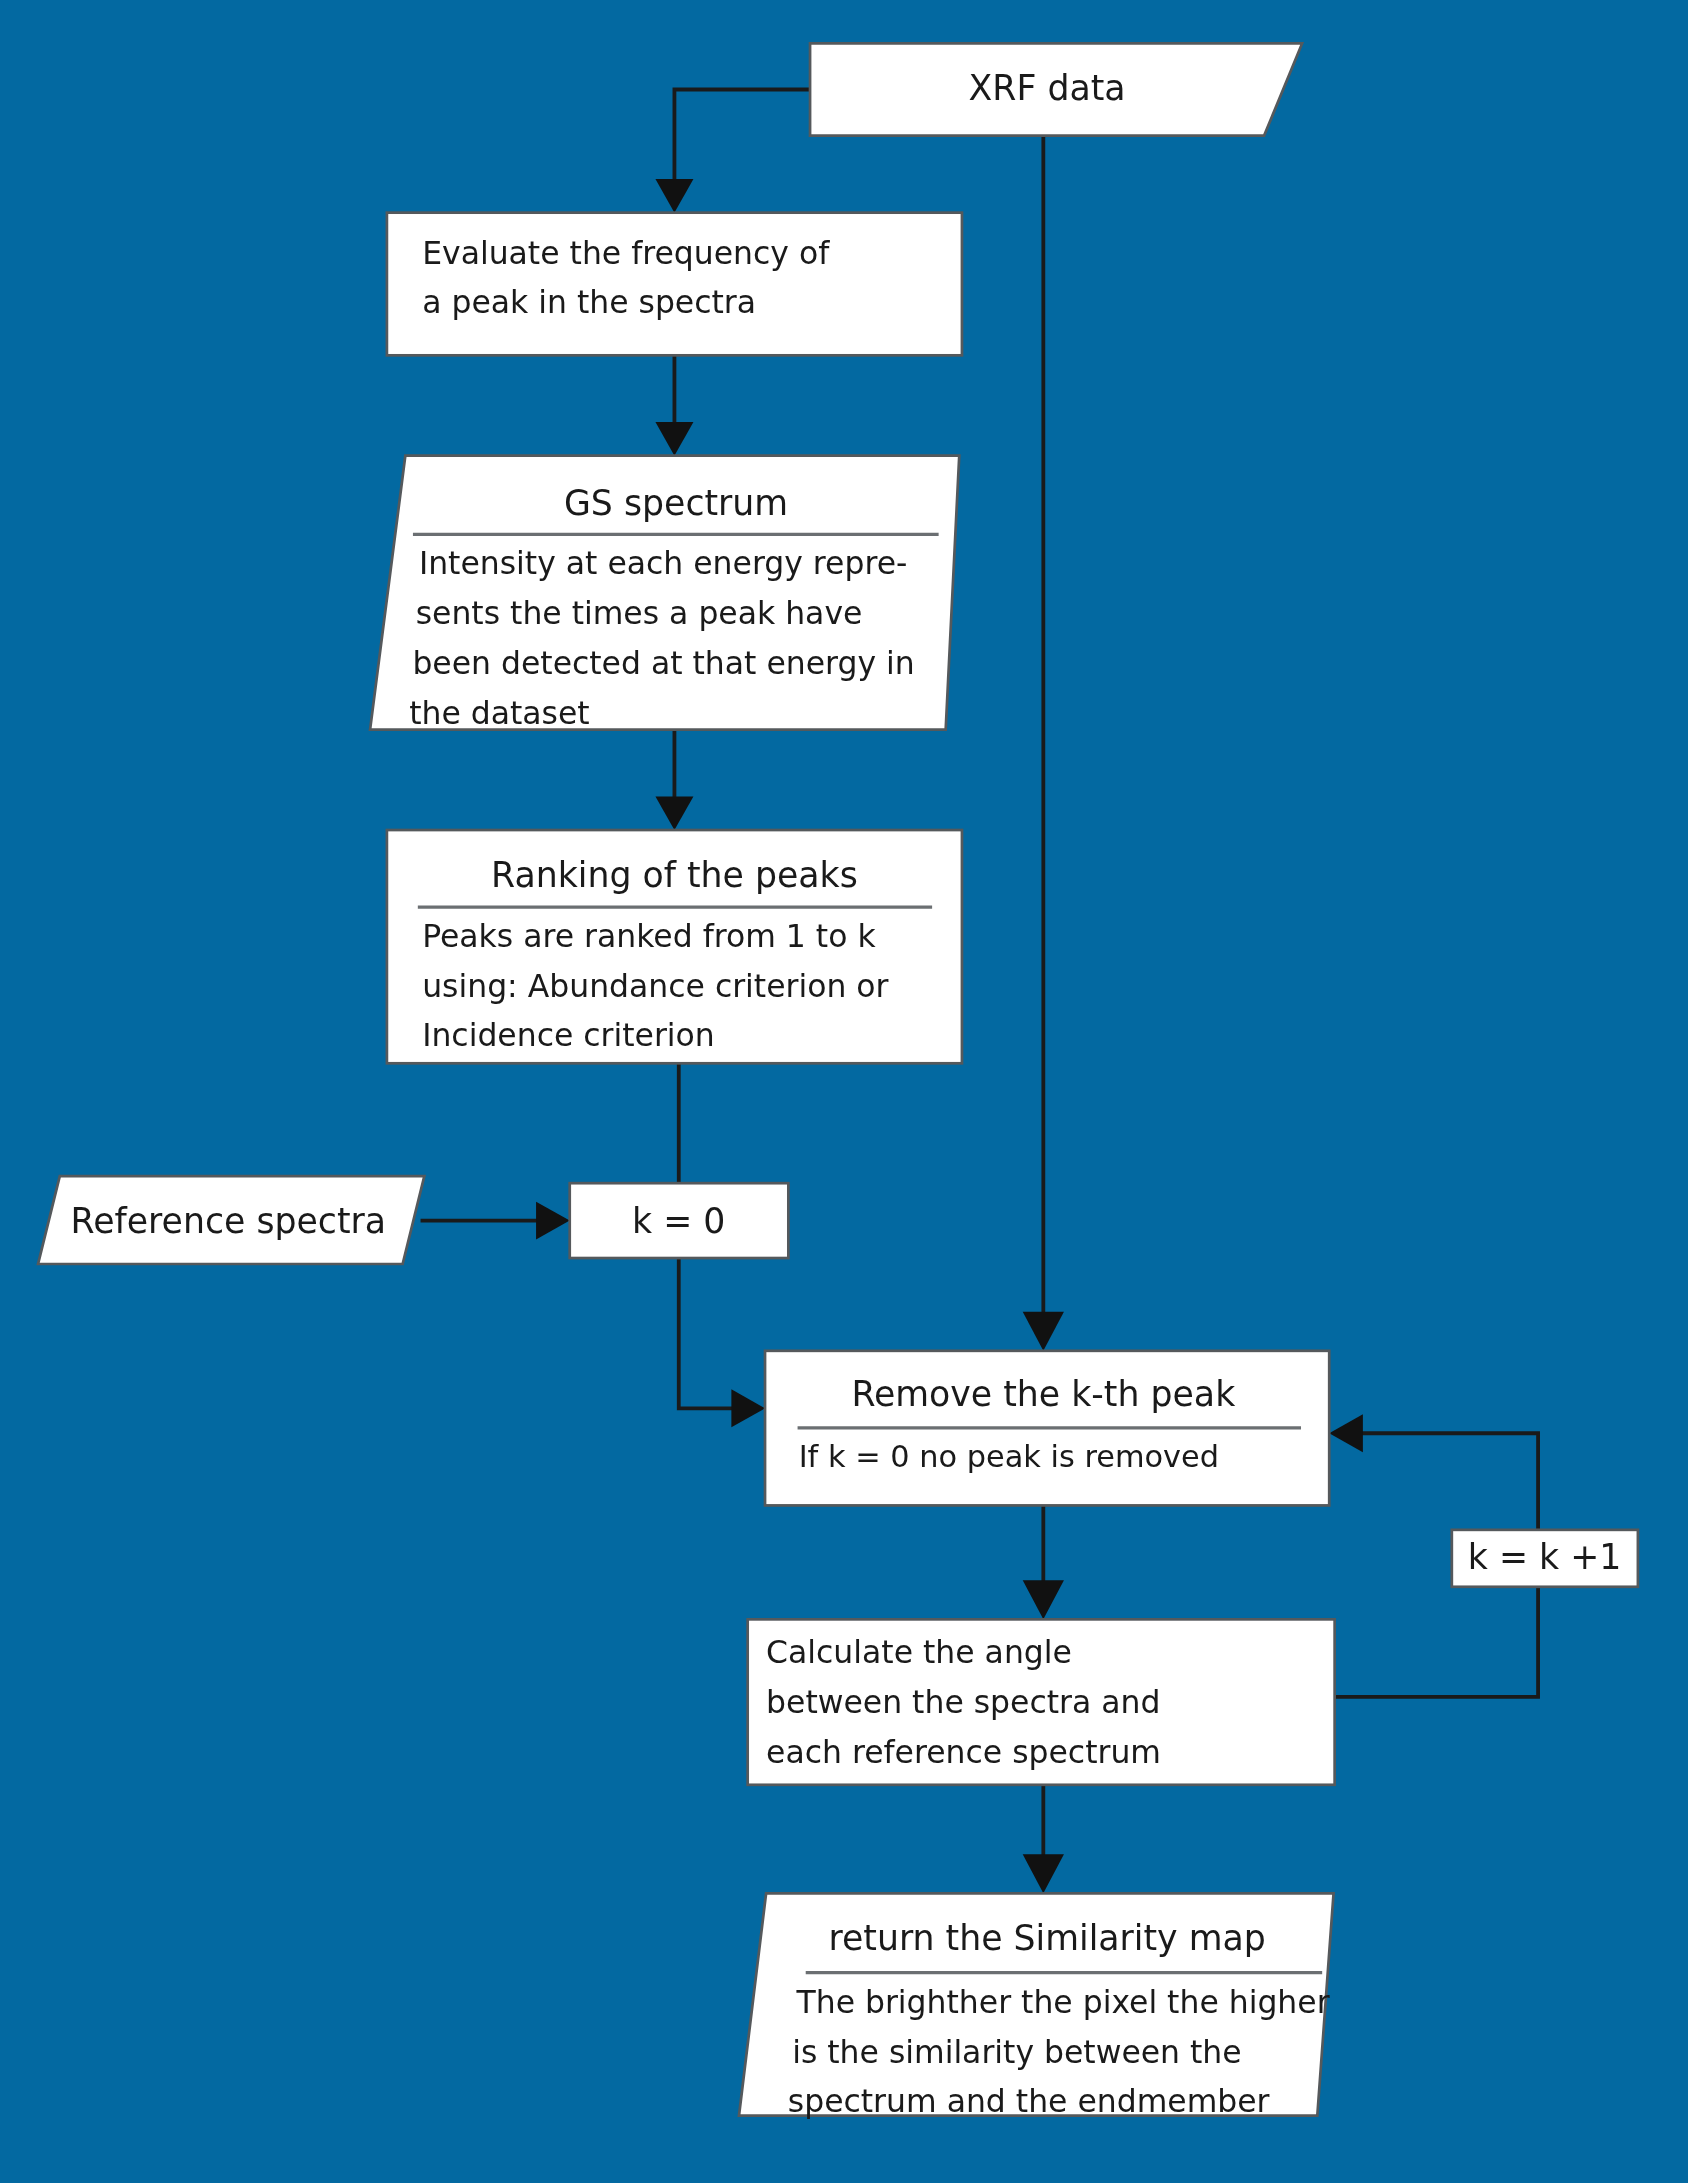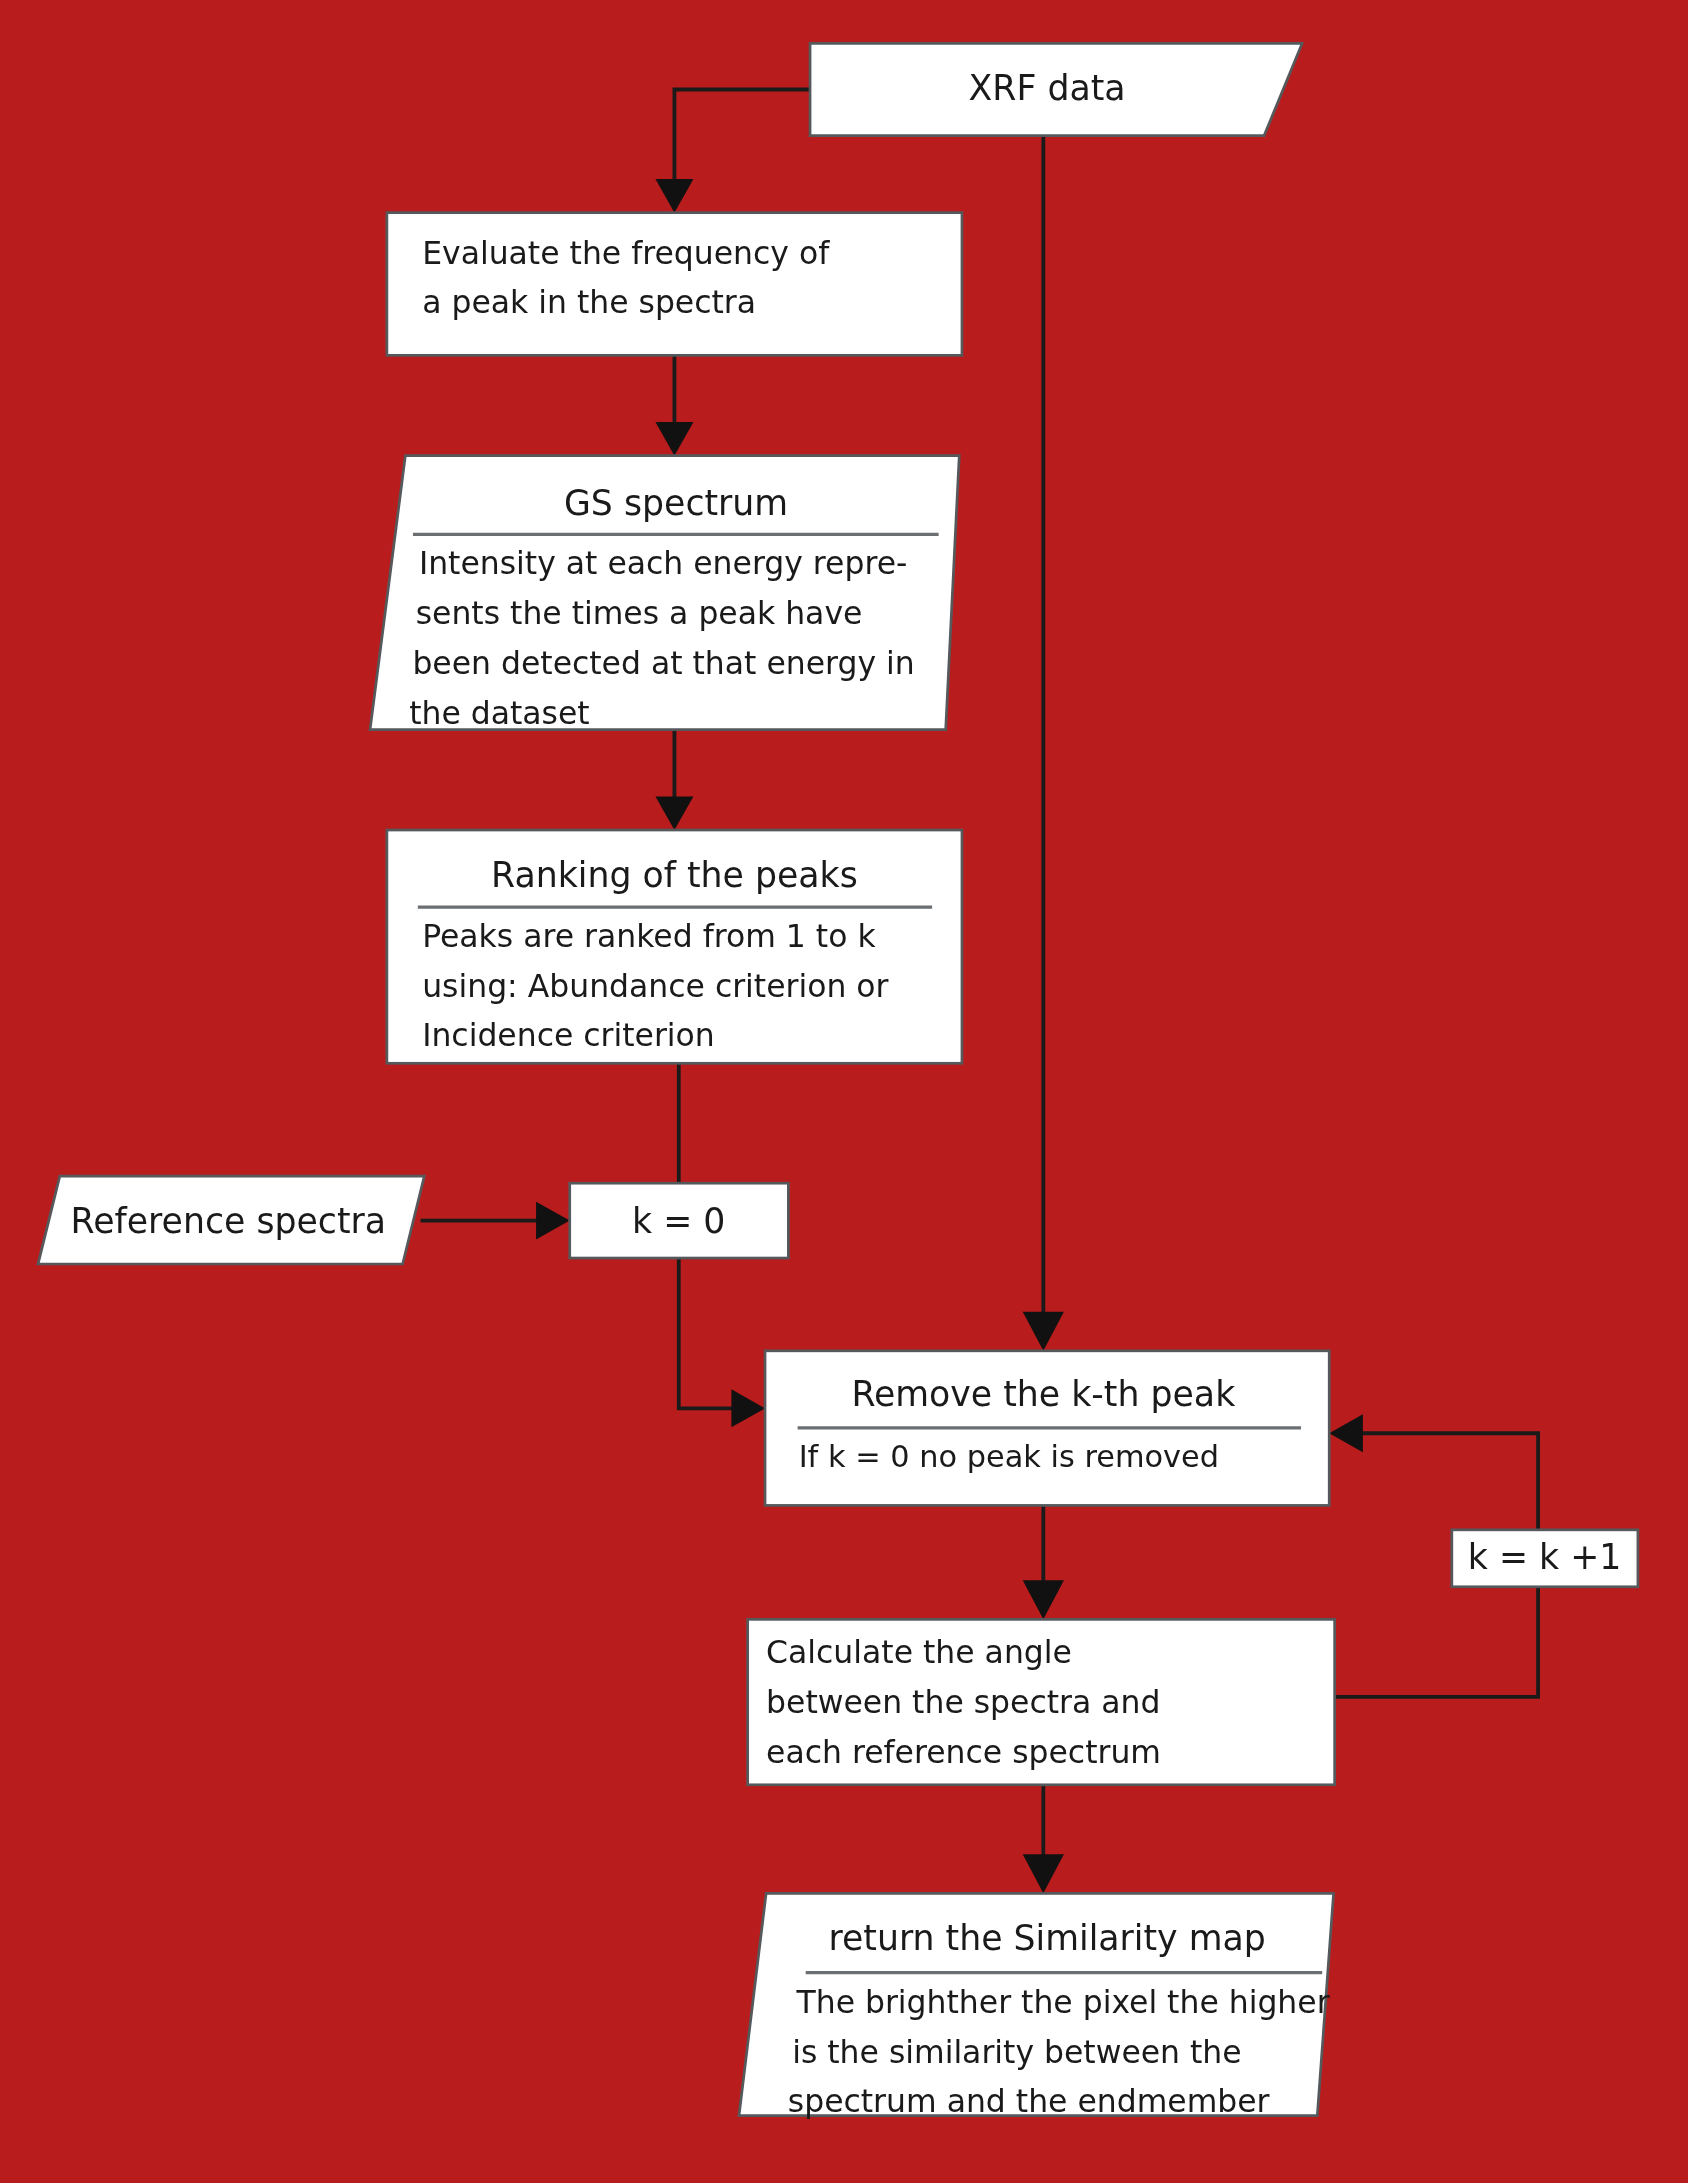--- a/index.html
+++ b/index.html
@@ -1,21 +1,21 @@
 <!DOCTYPE html>
 <html style="font-size:8.7px"><head>
 <meta charset="utf-8">
 <style>
   html,body{margin:0;padding:0;background:#ffffff;}
   body{
     width:1689px;height:2183px;
     font-family:"DejaVu Sans","Liberation Sans",sans-serif;
     overflow:hidden;
   }
-  #flowchart-root{position:relative;width:1689px;height:2183px;background:#b91c1c;}
+  #flowchart-root{position:relative;width:1689px;height:2183px;background:#0369a1;}
   svg#diagram{display:block;width:1689px;height:2183px;}
   .shape-soft{fill:#ffffff;stroke:#55595c;stroke-width:5;}
   .divider{stroke:#6b6f72;stroke-width:6;}
   .conn{fill:none;stroke:#1a1a1a;stroke-width:7;stroke-linecap:butt;stroke-linejoin:miter;}
   .arrowhead{fill:#111111;stroke:none;}
   text{fill:#1a1a1a;font-family:"DejaVu Sans","Liberation Sans",sans-serif;}
   .t-title{font-size:64px;}
   .t-body{font-size:58px;}
   .t-small{font-size:56px;}
 </style>

